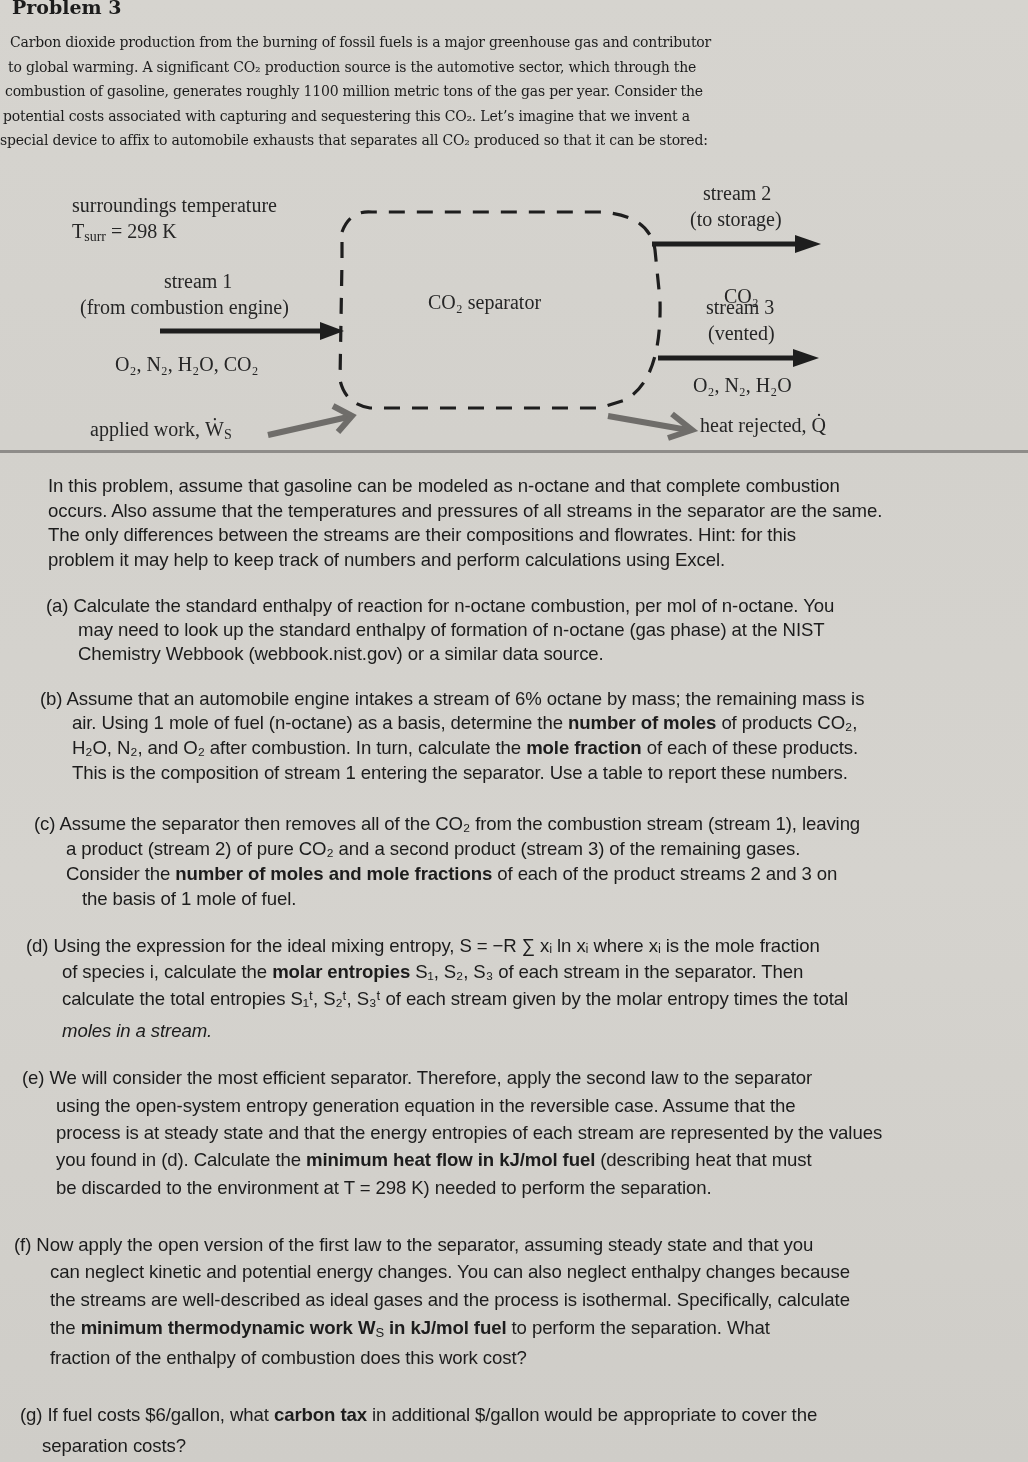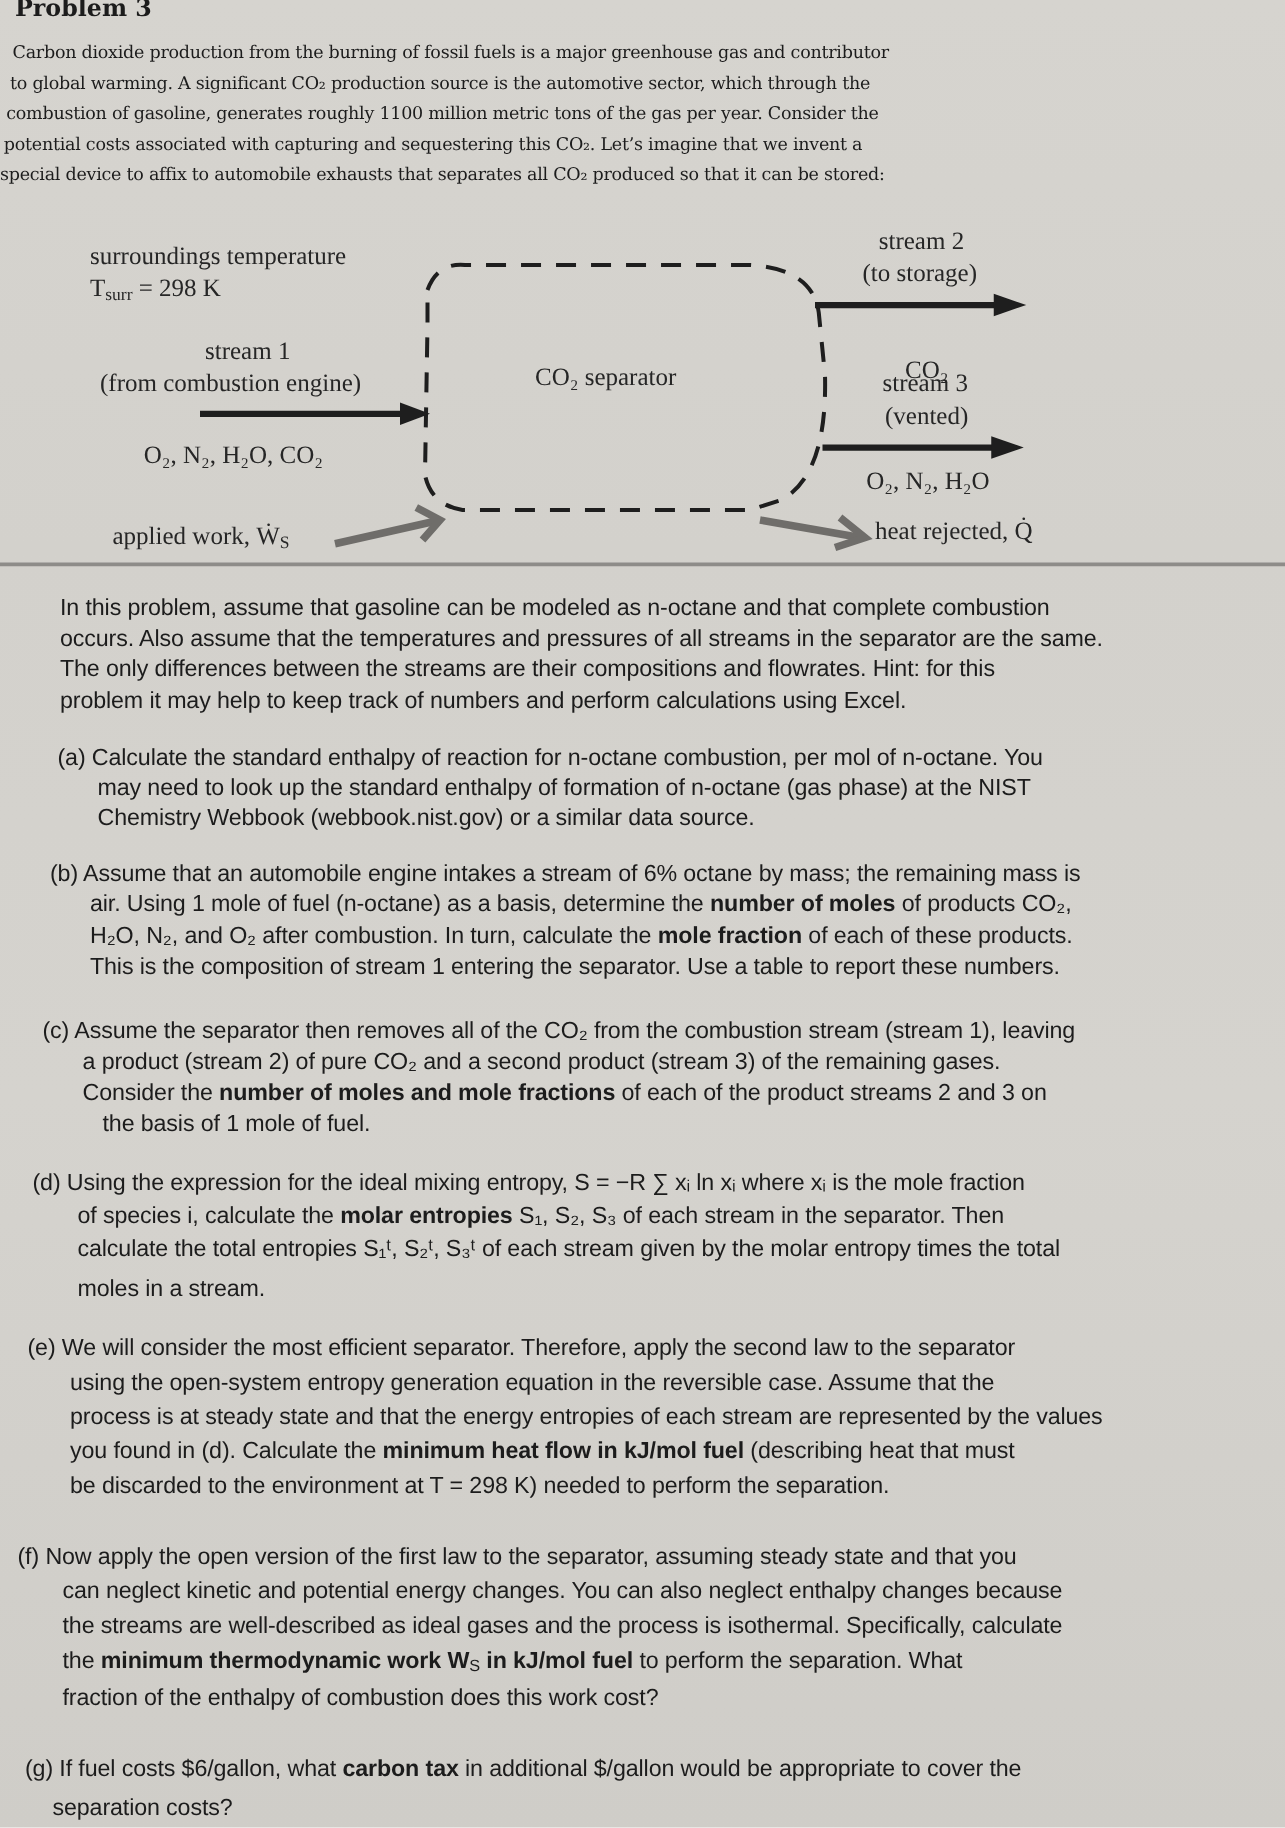--- a/index.html
+++ b/index.html
@@ -107,21 +107,21 @@
   <div class="t part" style="left:34px;top:810px;">(c) Assume the separator then removes all of the CO₂ from the combustion stream (stream 1), leaving</div>
   <div class="t part" style="left:66px;top:835px;">a product (stream 2) of pure CO₂ and a second product (stream 3) of the remaining gases.</div>
   <div class="t part" style="left:66px;top:860px;"><span>Consider the </span><b>number of moles and mole fractions</b><span> of each of the product streams 2 and 3 on</span></div>
   <div class="t part" style="left:66px;top:885px;margin-left:16px;">the basis of 1 mole of fuel.</div>
 </div>
 
 <div>
   <div class="t part" style="left:26px;top:932px;"><span>(d) Using the expression for the ideal mixing entropy, </span><span class="it">S = −R ∑ xᵢ ln xᵢ</span><span> where </span><span class="it">xᵢ</span><span> is the mole fraction</span></div>
   <div class="t part" style="left:62px;top:958px;"><span>of species </span><span class="it">i</span><span>, calculate the </span><b>molar entropies</b><span class="it"> S₁, S₂, S₃</span><span> of each stream in the separator.  Then</span></div>
   <div class="t part" style="left:62px;top:985px;"><span>calculate the total entropies </span><span class="it">S₁ᵗ, S₂ᵗ, S₃ᵗ</span><span> of each stream given by the molar entropy times the total</span></div>
-  <div class="t part" style="left:62px;top:1017px;">moles in a stream.</div>
+  <div class="t part" style="left:62px;top:1017px;font-style:italic;">moles in a stream.</div>
 </div>
 
 <div>
   <div class="t part" style="left:22px;top:1064px;">(e) We will consider the most efficient separator.  Therefore, apply the second law to the separator</div>
   <div class="t part" style="left:56px;top:1092px;">using the open-system entropy generation equation in the reversible case.  Assume that the</div>
   <div class="t part" style="left:56px;top:1119px;">process is at steady state and that the energy entropies of each stream are represented by the values</div>
   <div class="t part" style="left:56px;top:1146px;"><span>you found in (d).  Calculate the </span><b>minimum heat flow in kJ/mol fuel</b><span> (describing heat that must</span></div>
   <div class="t part" style="left:56px;top:1174px;"><span>be discarded to the environment at </span><span class="it">T = 298 K</span><span>) needed to perform the separation.</span></div>
 </div>
 

